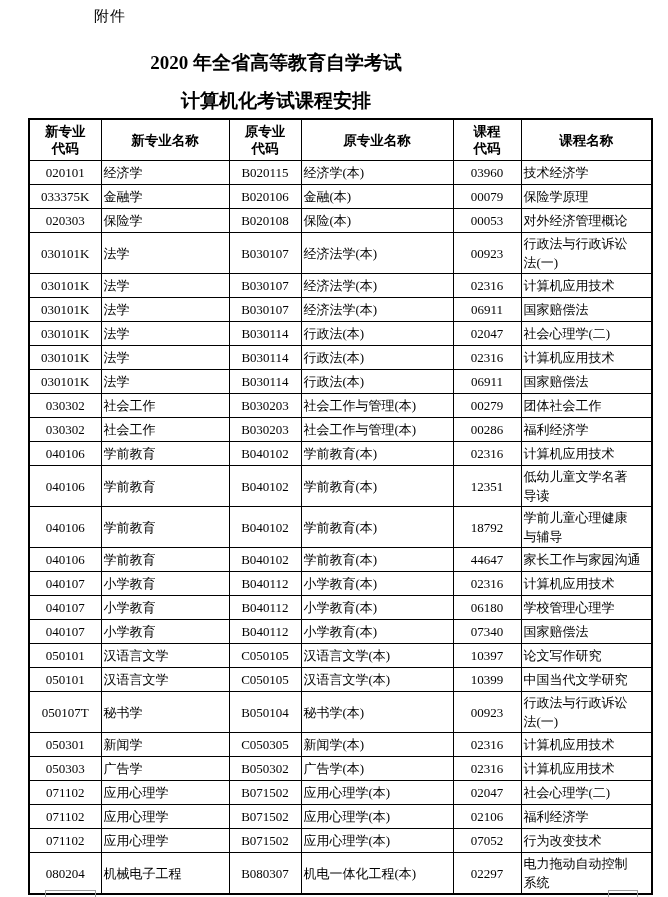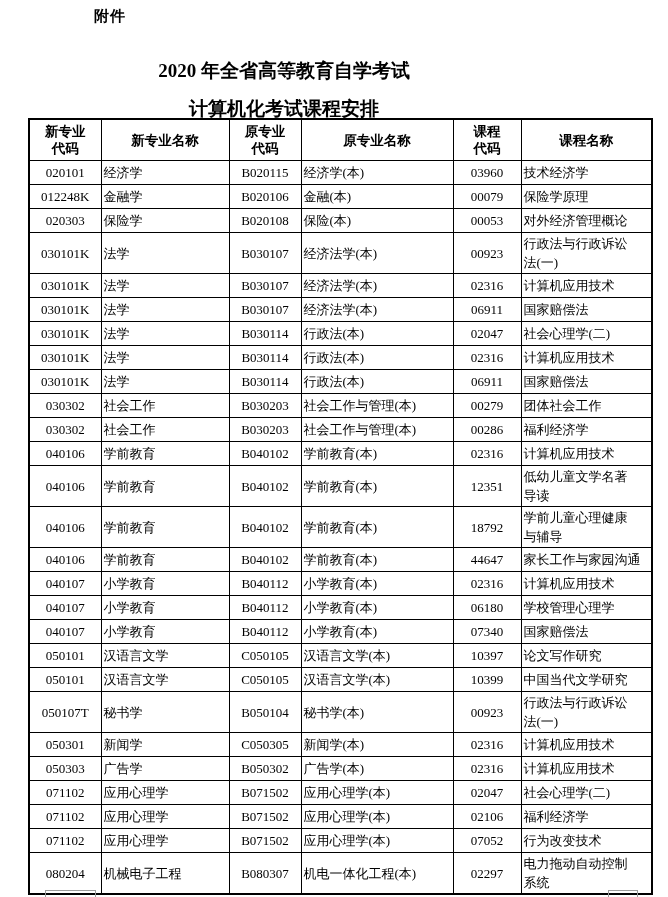--- a/index.html
+++ b/index.html
@@ -13,32 +13,32 @@
     height: 897px;
     overflow: hidden;
     font-family: "Liberation Serif", "DejaVu Serif", serif;
     color: #000;
   }
   .attachment-label {
     position: absolute;
     left: 64px;
     top: 7px;
     font-size: 15px;
-    font-weight: bold;
+    font-weight: normal;
     letter-spacing: 1px;
     padding-left: 30px;
   }
   .doc-title {
     position: absolute;
     left: 0;
     width: 544px;
     text-align: center;
     font-size: 19px;
     font-weight: bold;
-    margin: 12px;
+    margin: 4px;
   }
   .doc-title.line1 { top: 46px; }
   .doc-title.line2 { top: 84px; }
 
   table.course-table {
     position: absolute;
     left: 28px;
     top: 118px;
     width: 623px;
     border-collapse: collapse;
@@ -129,21 +129,21 @@
   <tbody>
       <tr>
         <td class="code-cell">020101</td>
         <td class="name-cell">经济学</td>
         <td class="code-cell">B020115</td>
         <td class="name-cell">经济学(本)</td>
         <td class="code-cell">03960</td>
         <td class="name-cell">技术经济学</td>
       </tr>
       <tr>
-        <td class="code-cell">012248K</td>
+        <td class="code-cell">033375K</td>
         <td class="name-cell">金融学</td>
         <td class="code-cell">B020106</td>
         <td class="name-cell">金融(本)</td>
         <td class="code-cell">00079</td>
         <td class="name-cell">保险学原理</td>
       </tr>
       <tr>
         <td class="code-cell">020303</td>
         <td class="name-cell">保险学</td>
         <td class="code-cell">B020108</td>

